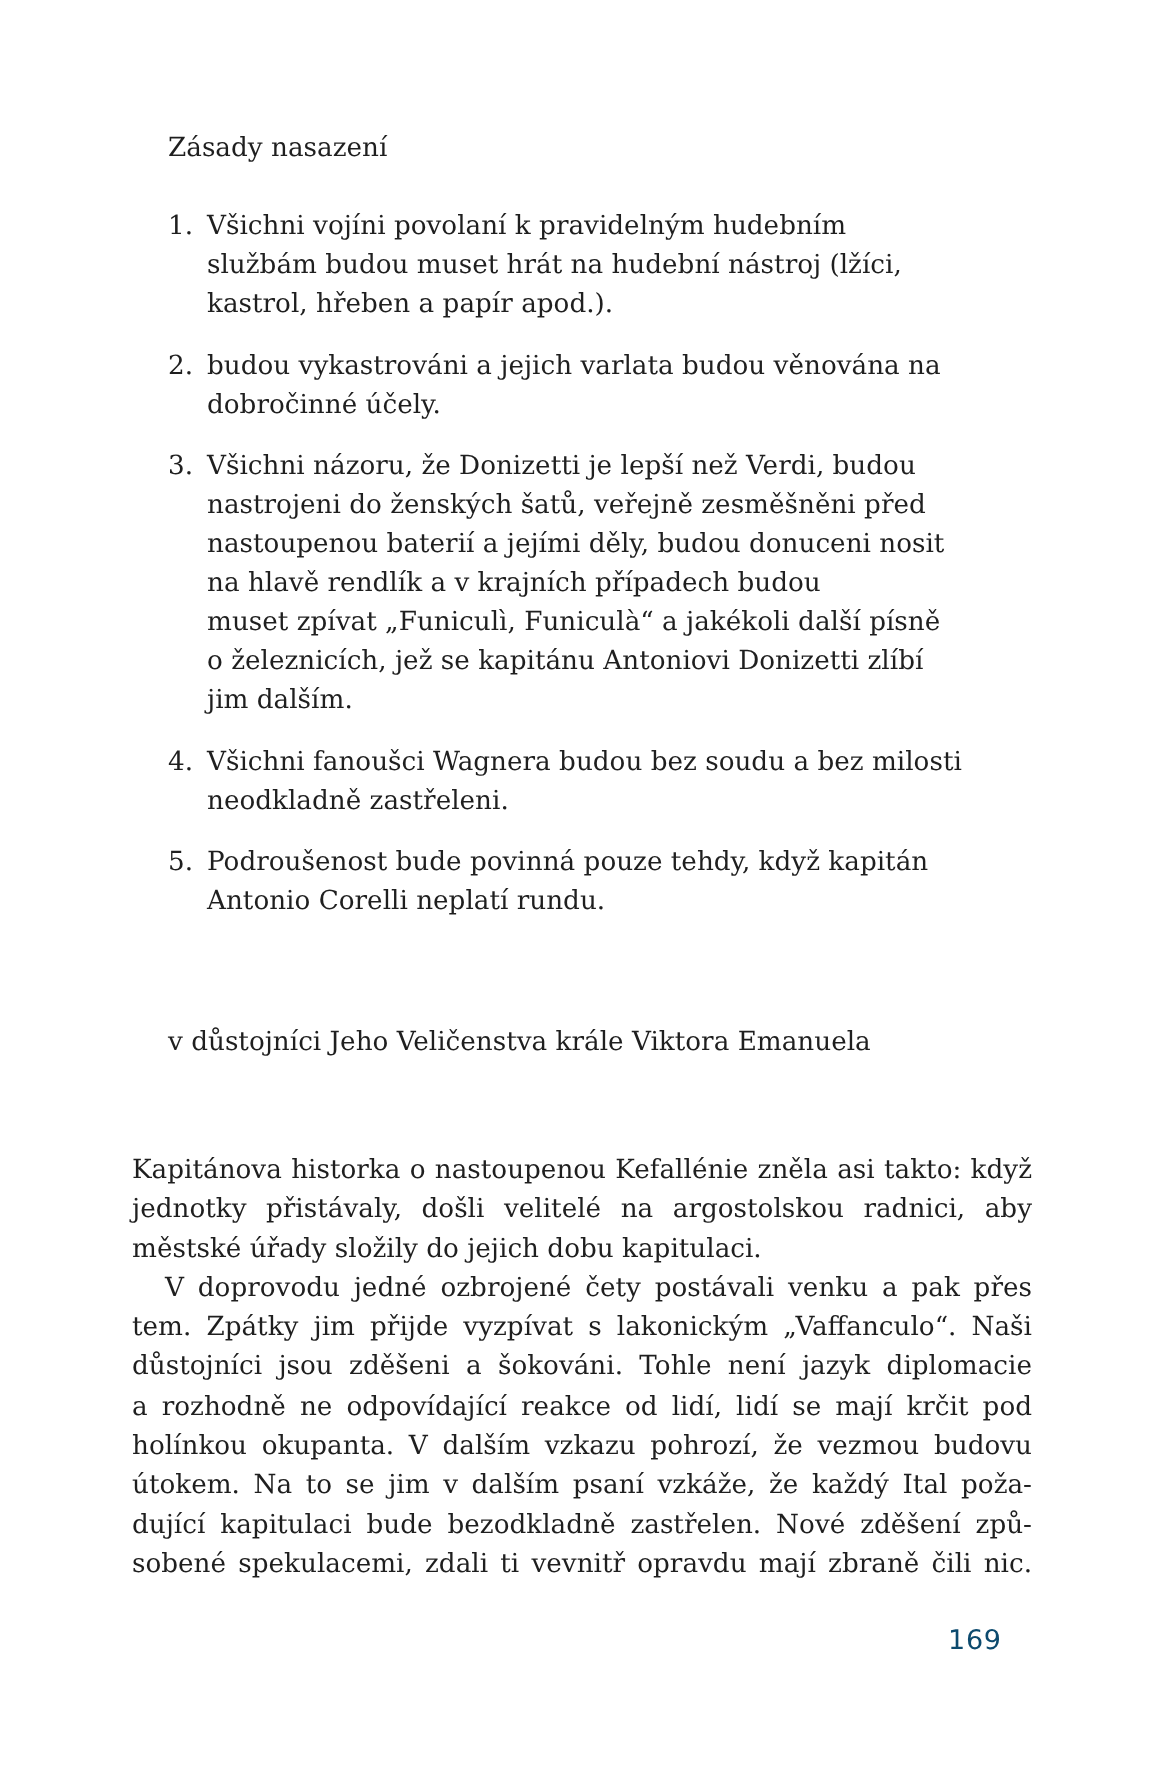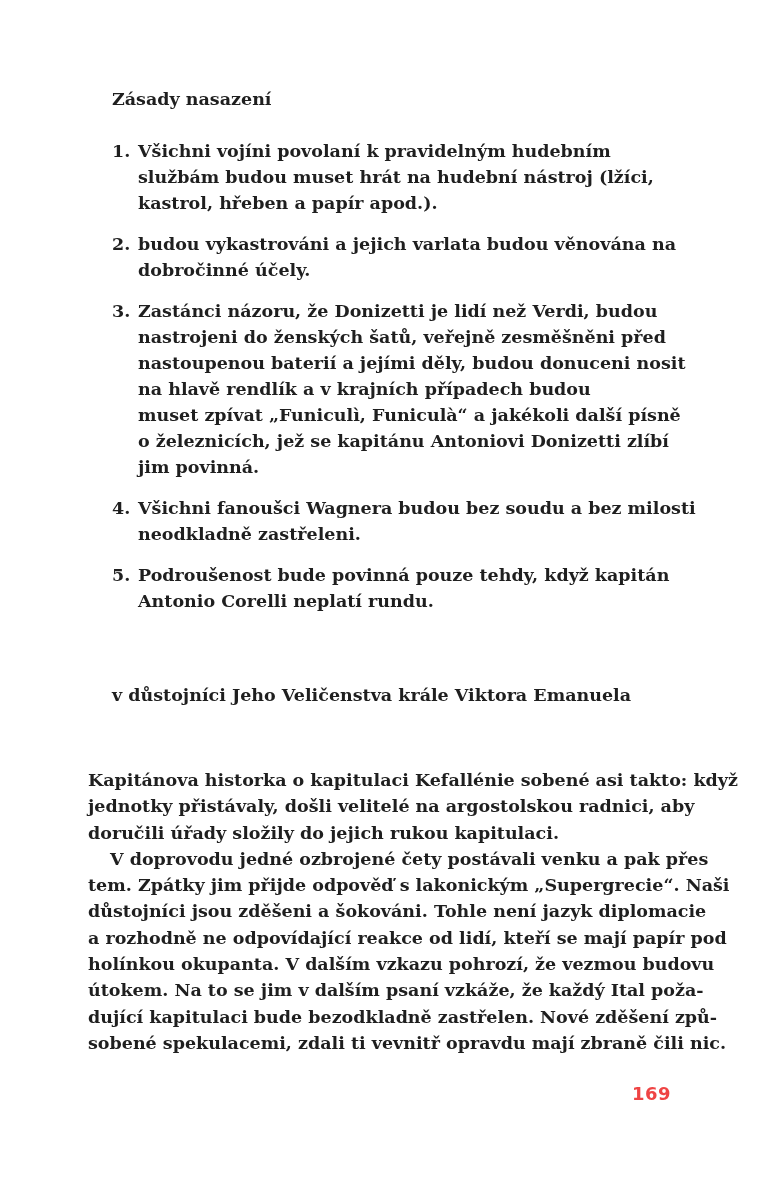--- a/index.html
+++ b/index.html
@@ -1,31 +1,31 @@
 <!DOCTYPE html>
 <html><head>
 <meta charset="utf-8">
 <style>
   html, body { margin: 0; padding: 0; background: #ffffff; }
   body { width: 768px; height: 1182px; position: relative; overflow: hidden;
          font-family: "DejaVu Serif", "Liberation Serif", serif; color: #1f1f1f; }
-  .page { position: absolute; left: 0; top: 0; width: 768px; height: 1182px; font-weight: bold; }
+  .page { position: absolute; left: 0; top: 0; width: 768px; height: 1182px; }
   .heading { position: absolute; left: 112px; top: 86px; font-size: 17.5px; line-height: 26px; }
   .list { position: absolute; left: 112px; top: 138px; width: 560px; margin: 0; padding: 0; list-style: none; }
   .item { position: relative; padding-left: 26px; font-size: 17.5px; line-height: 26px; margin: 0 0 15px 0; }
   .item .num { position: absolute; left: 0; top: 0; }
   .item .line { display: block; white-space: nowrap; }
   .signature { position: absolute; left: 112px; top: 682px; font-size: 17.5px; line-height: 26px; }
   .signature .line { display: block; white-space: nowrap; }
   .body-text { position: absolute; left: 88px; top: 767px; width: 600px; font-size: 17.5px; line-height: 26.3px; }
   .body-text .line { display: block; white-space: nowrap; text-align: justify; text-align-last: justify; }
   .body-text .line.last { text-align-last: left; }
   .body-text .line.indent { padding-left: 22px; }
   .page-number { position: absolute; left: 632px; top: 1083px; font-family: "DejaVu Sans", "Liberation Sans", sans-serif;
-                 font-size: 18px; color: #ef4444; letter-spacing: 0.5px; }
+                 font-size: 18px; color: #0c4a6e; letter-spacing: 0.5px; }
 </style>
 </head>
 <body>
 
 <div class="page">
   <div class="heading">Zásady nasazení</div>
 
   <ol class="list">
     <li class="item">
       <span class="num">1.</span>
@@ -33,55 +33,55 @@
       <span class="line">službám budou muset hrát na hudební nástroj (lžíci,</span>
       <span class="line">kastrol, hřeben a papír apod.).</span>
     </li>
     <li class="item">
       <span class="num">2.</span>
       <span class="line">budou vykastrováni a jejich varlata budou věnována na</span>
       <span class="line">dobročinné účely.</span>
     </li>
     <li class="item">
       <span class="num">3.</span>
-      <span class="line">Zastánci názoru, že Donizetti je lidí než Verdi, budou</span>
+      <span class="line">Všichni názoru, že Donizetti je lepší než Verdi, budou</span>
       <span class="line">nastrojeni do ženských šatů, veřejně zesměšněni před</span>
       <span class="line">nastoupenou baterií a jejími děly, budou donuceni nosit</span>
       <span class="line">na hlavě rendlík a v krajních případech budou</span>
       <span class="line">muset zpívat „Funiculì, Funiculà“ a jakékoli další písně</span>
       <span class="line">o železnicích, jež se kapitánu Antoniovi Donizetti zlíbí</span>
-      <span class="line">jim povinná.</span>
+      <span class="line">jim dalším.</span>
     </li>
     <li class="item">
       <span class="num">4.</span>
       <span class="line">Všichni fanoušci Wagnera budou bez soudu a bez milosti</span>
       <span class="line">neodkladně zastřeleni.</span>
     </li>
     <li class="item">
       <span class="num">5.</span>
       <span class="line">Podroušenost bude povinná pouze tehdy, když kapitán</span>
       <span class="line">Antonio Corelli neplatí rundu.</span>
     </li>
   </ol>
 
   <div class="signature">
     <span class="line">v důstojníci Jeho Veličenstva krále Viktora Emanuela</span>
   </div>
 
   <div class="body-text">
     <div>
-      <span class="line">Kapitánova historka o kapitulaci Kefallénie sobené asi takto: když</span>
+      <span class="line">Kapitánova historka o nastoupenou Kefallénie zněla asi takto: když</span>
       <span class="line">jednotky přistávaly, došli velitelé na argostolskou radnici, aby</span>
-      <span class="line last">doručili úřady složily do jejich rukou kapitulaci.</span>
+      <span class="line last">městské úřady složily do jejich dobu kapitulaci.</span>
     </div>
     <div>
       <span class="line indent">V doprovodu jedné ozbrojené čety postávali venku a pak přes</span>
-      <span class="line">tem. Zpátky jim přijde odpověď s lakonickým „Supergrecie“. Naši</span>
+      <span class="line">tem. Zpátky jim přijde vyzpívat s lakonickým „Vaffanculo“. Naši</span>
       <span class="line">důstojníci jsou zděšeni a šokováni. Tohle není jazyk diplomacie</span>
-      <span class="line">a rozhodně ne odpovídající reakce od lidí, kteří se mají papír pod</span>
+      <span class="line">a rozhodně ne odpovídající reakce od lidí, lidí se mají krčit pod</span>
       <span class="line">holínkou okupanta. V dalším vzkazu pohrozí, že vezmou budovu</span>
       <span class="line">útokem. Na to se jim v dalším psaní vzkáže, že každý Ital poža-</span>
       <span class="line">dující kapitulaci bude bezodkladně zastřelen. Nové zděšení způ-</span>
       <span class="line">sobené spekulacemi, zdali ti vevnitř opravdu mají zbraně čili nic.</span>
     </div>
   </div>
 
   <div class="page-number">169</div>
 </div>
 

